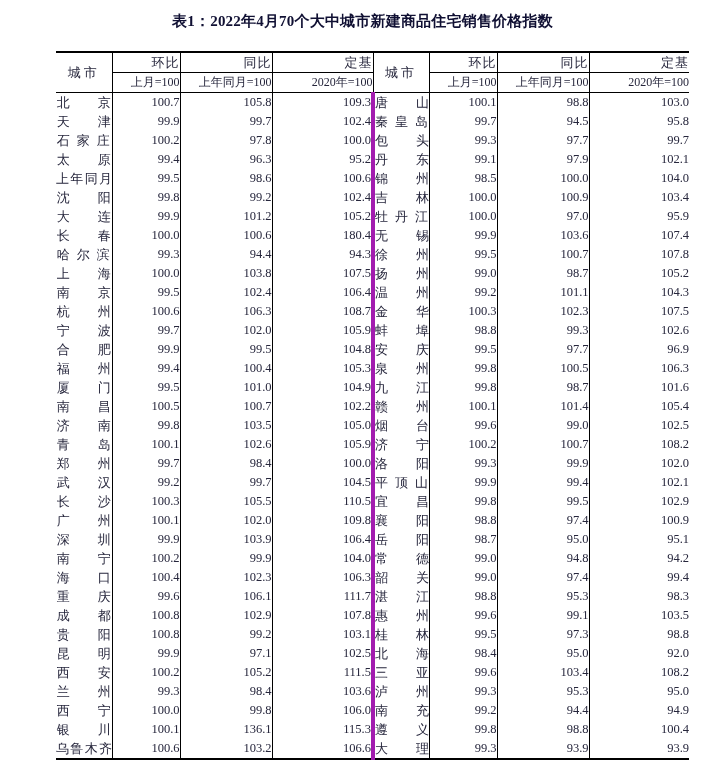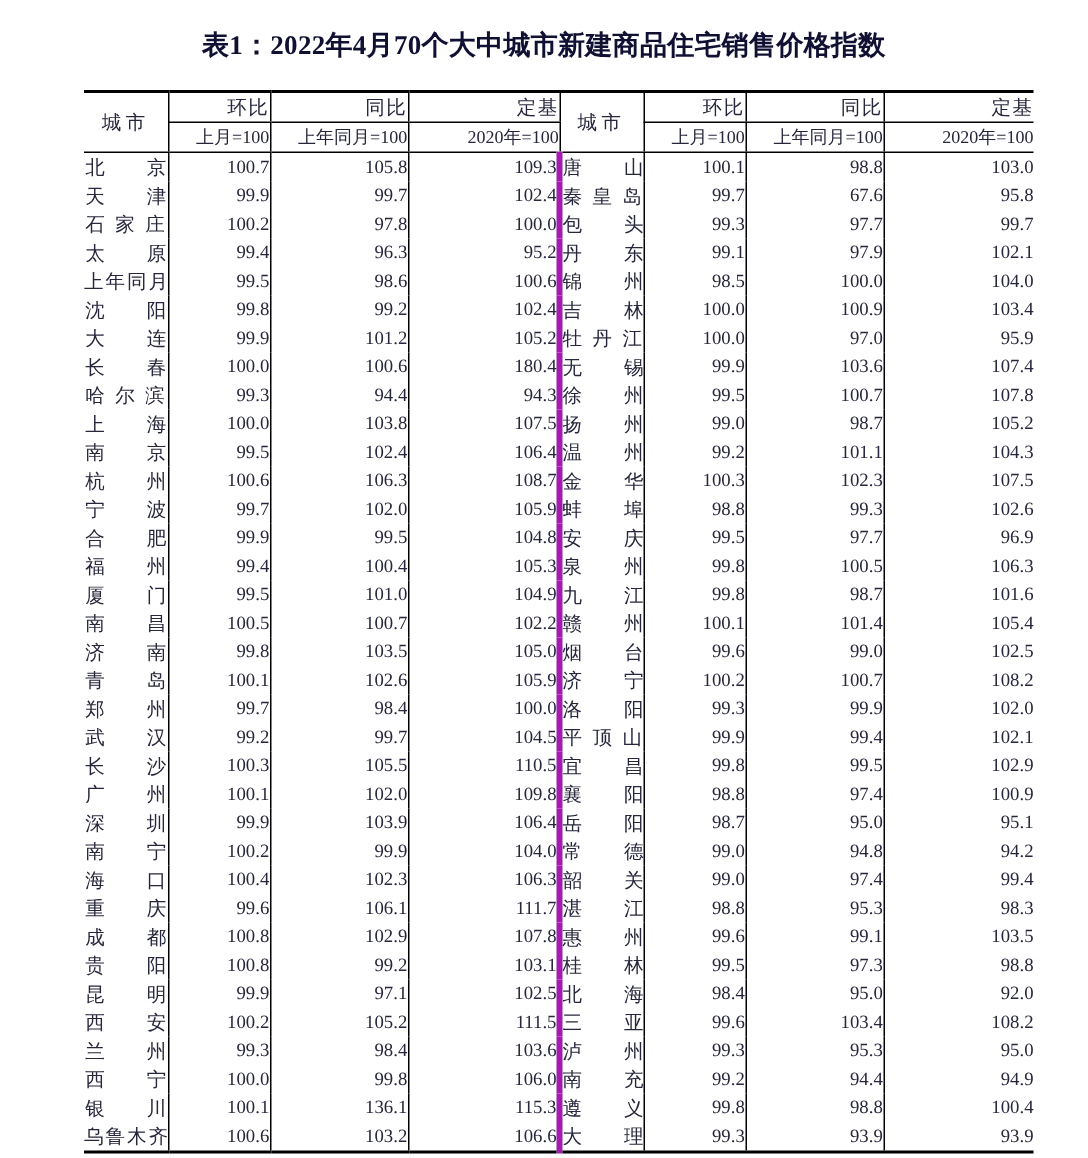--- a/index.html
+++ b/index.html
@@ -13,25 +13,25 @@
     height: 772px;
     overflow: hidden;
     font-family: "Liberation Serif", "DejaVu Serif", serif;
     color: #1a1a2e;
     -webkit-font-smoothing: antialiased;
   }
 
   
   .page-title {
     text-align: center;
-    font-size: 18px;
+    font-size: 15px;
     font-weight: bold;
     letter-spacing: 0.2px;
     color: #101033;
-    padding-top: 20px;
+    padding-top: 11px;
     line-height: 20px;
     font-family: "Liberation Serif", "DejaVu Serif", serif;
   }
 
   
   .table-wrap {
     margin: 0 auto;
     width: 633px;           
     margin-left: 56px;
     margin-top: 16px;
@@ -168,21 +168,21 @@
           <td class="num">98.8</td>
           <td class="num">103.0</td>
         </tr>
         <tr>
           <td class="city"><span class="cityname len2">天津</span></td>
           <td class="num">99.9</td>
           <td class="num">99.7</td>
           <td class="num">102.4</td>
           <td class="city mid"><span class="cityname len3">秦皇岛</span></td>
           <td class="num">99.7</td>
-          <td class="num">67.6</td>
+          <td class="num">94.5</td>
           <td class="num">95.8</td>
         </tr>
         <tr>
           <td class="city"><span class="cityname len3">石家庄</span></td>
           <td class="num">100.2</td>
           <td class="num">97.8</td>
           <td class="num">100.0</td>
           <td class="city mid"><span class="cityname len2">包头</span></td>
           <td class="num">99.3</td>
           <td class="num">97.7</td>

